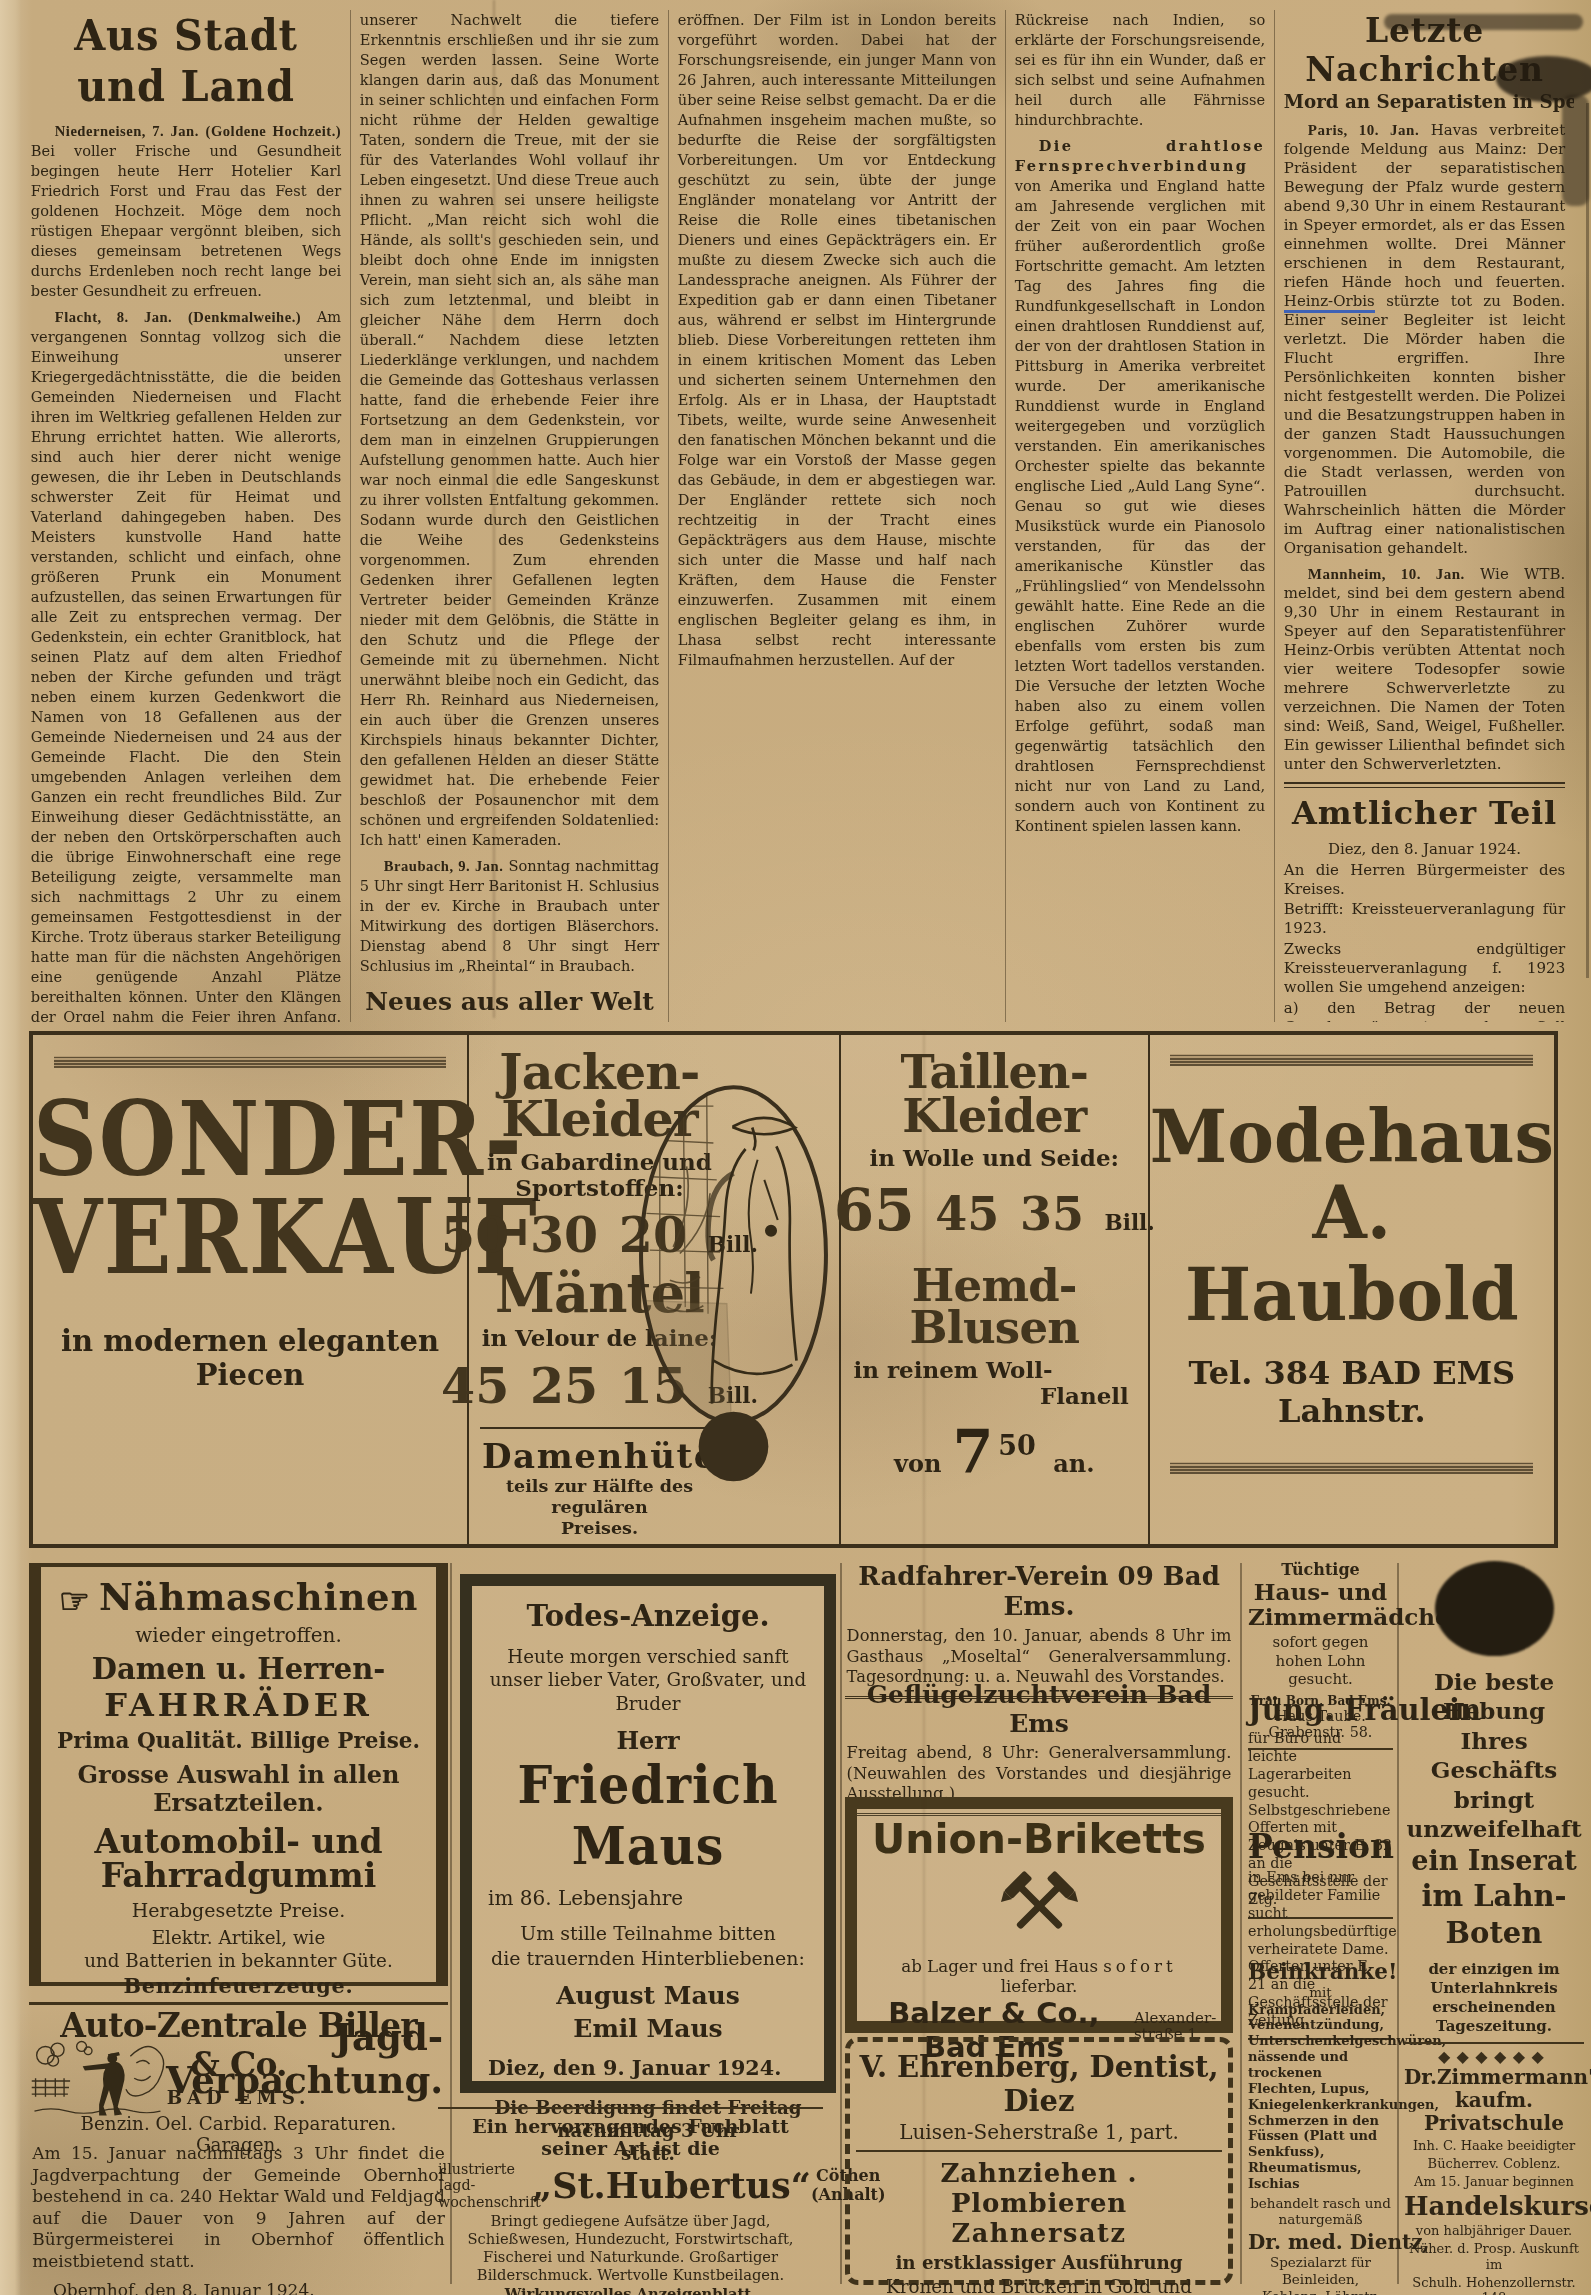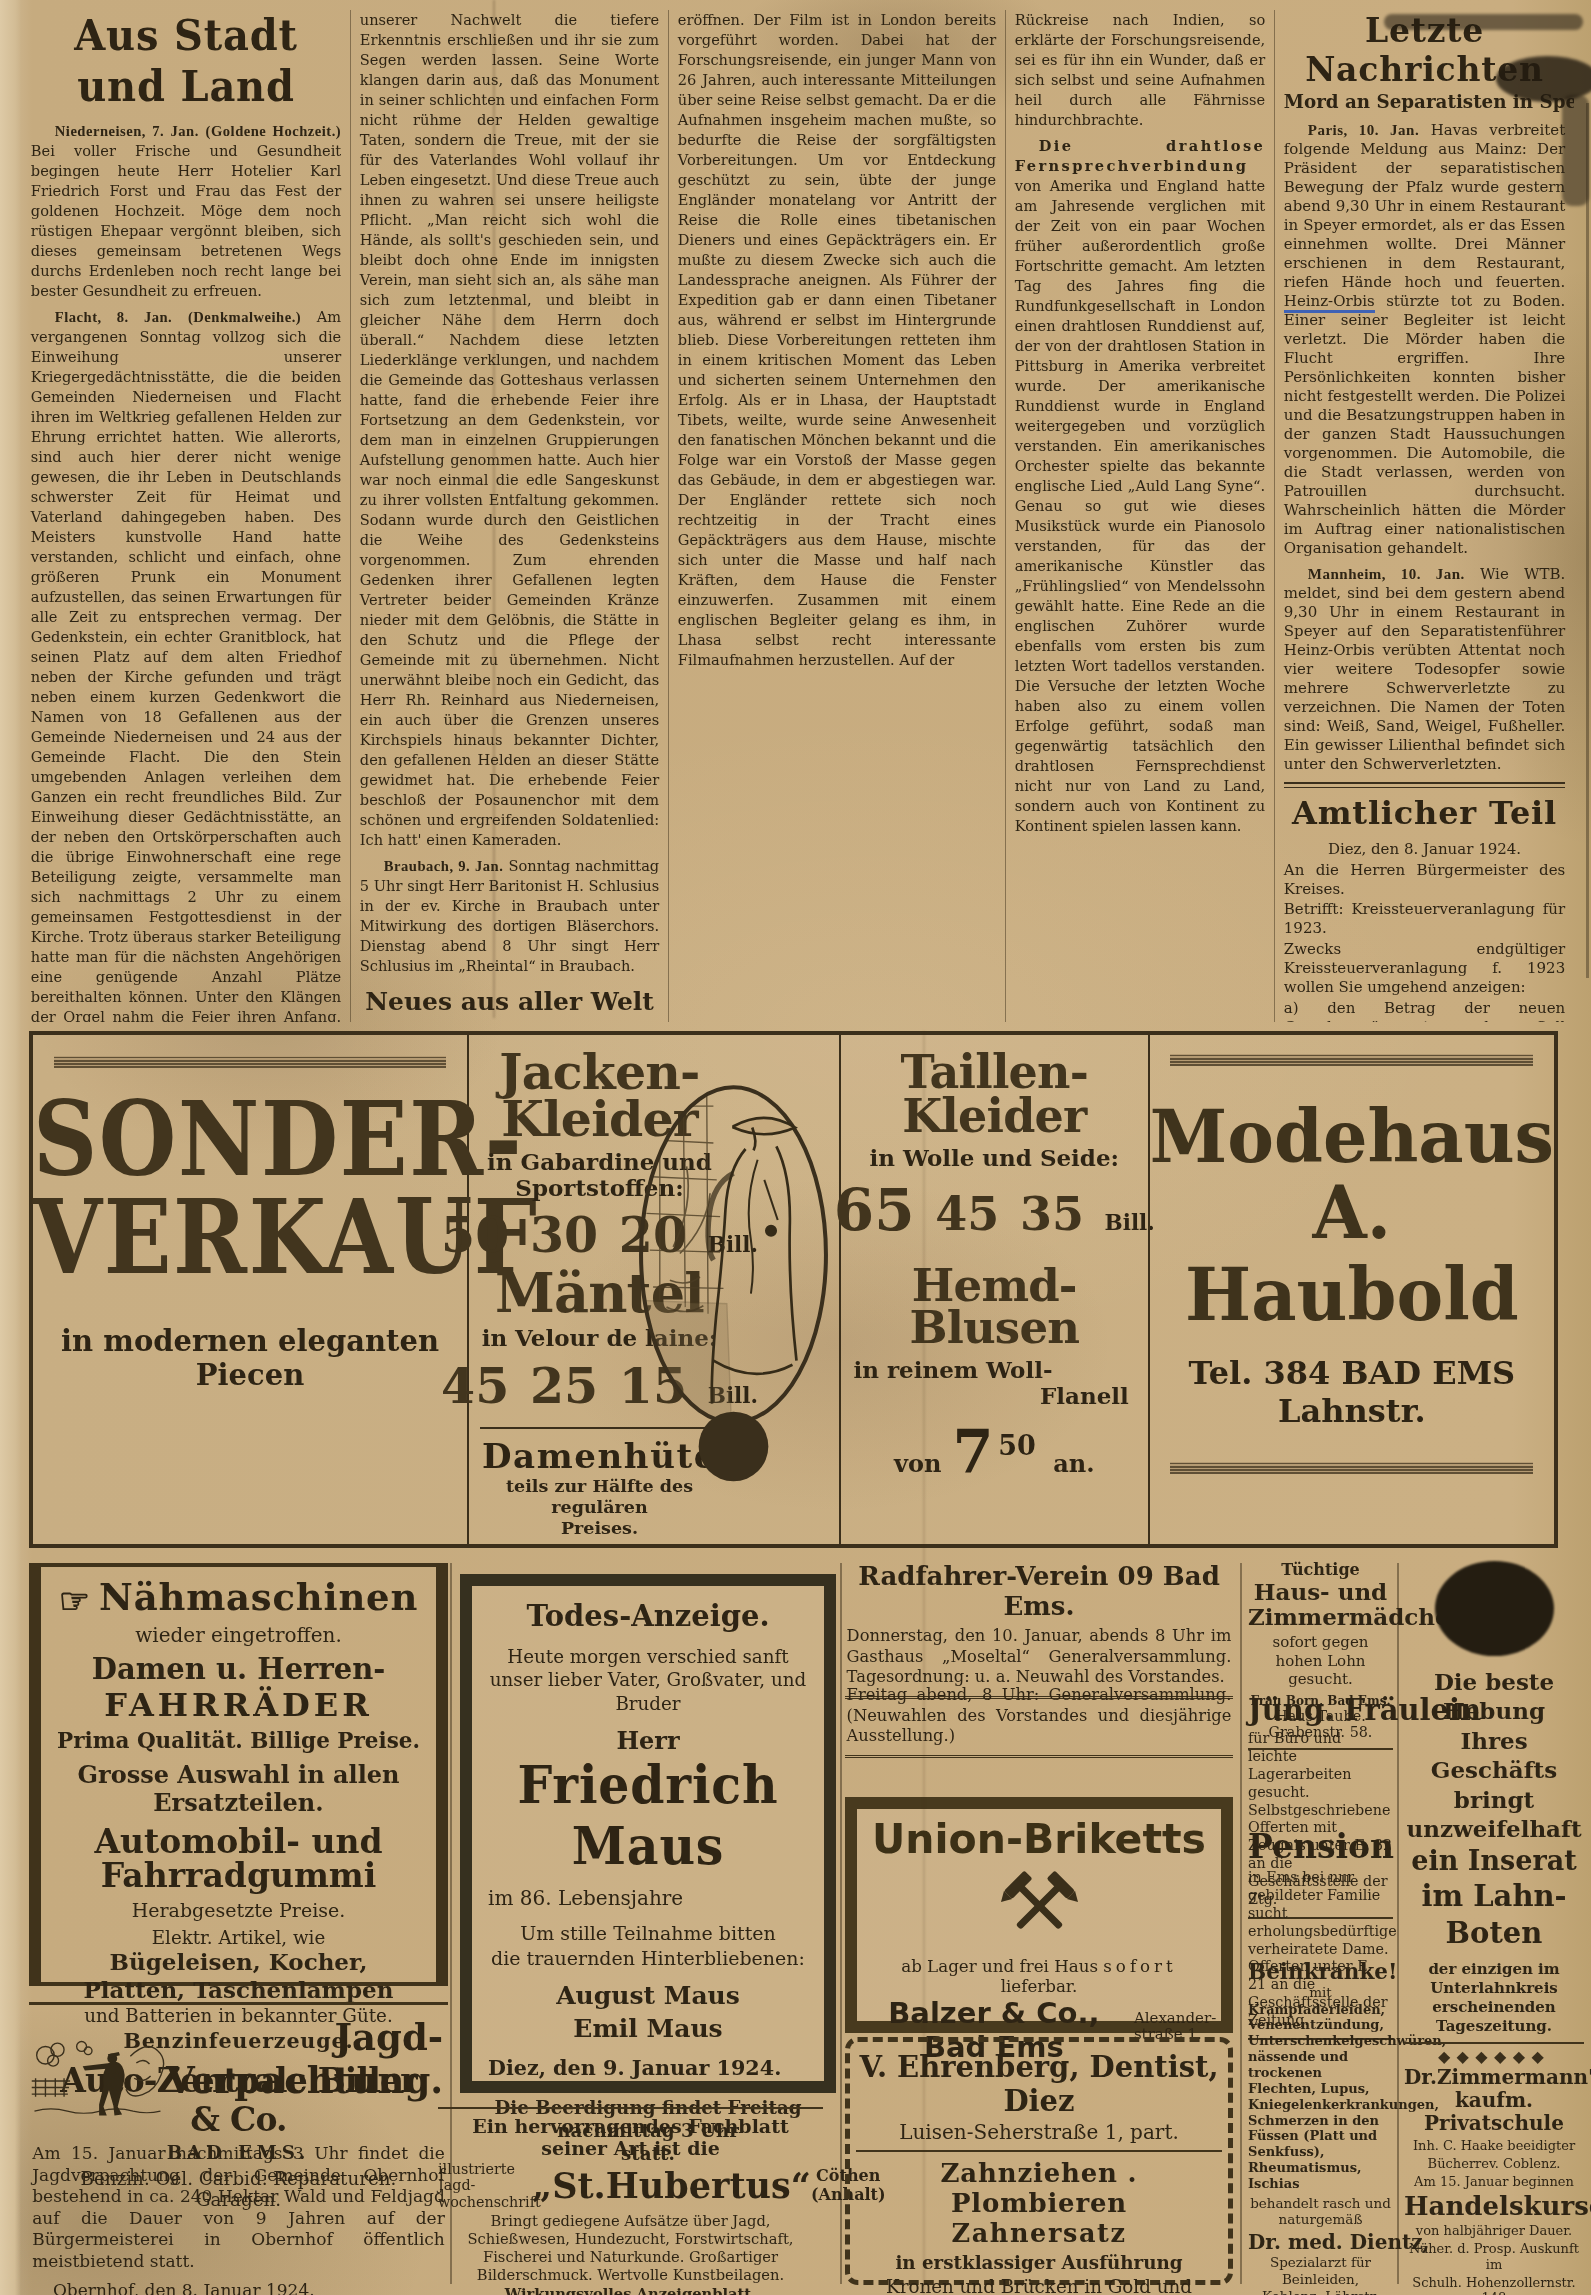--- a/index.html
+++ b/index.html
@@ -336,21 +336,20 @@
 <div id="ad-biller" class="bblock">
   <div class="naeh-title"><span class="hand">☞</span><span>Nähmaschinen</span></div>
   <div class="biller-l1">wieder eingetroffen.</div>
   <div class="biller-b1">Damen u. Herren-</div>
   <div class="biller-b2">FAHRRÄDER</div>
   <div class="biller-b3">Prima Qualität.   Billige Preise.</div>
   <div class="biller-b4"><span>Grosse Auswahl in allen</span><br><span>Ersatzteilen.</span></div>
   <div class="biller-b5"><span>Automobil- und</span><br><span>Fahrradgummi</span></div>
   <div class="biller-s">Herabgesetzte Preise.</div>
   <div class="biller-es">Elektr. Artikel, wie</div>
-  <div class="biller-eb"><span>Bügeleisen, Kocher,</span><br><span>Platten, Taschenlampen</span></div>
   <div class="biller-mix">und Batterien in bekannter Güte.</div>
   <div class="biller-bz">Benzinfeuerzeuge.</div>
   <div class="biller-name">Auto-Zentrale Biller &amp; Co.</div>
   <div class="biller-city">BAD EMS.</div>
   <div class="biller-foot">Benzin.  Oel.  Carbid.  Reparaturen.  Garagen.</div>
 </div>
 
 <div id="ad-jagd" class="bblock">
   <div class="jagd-head">
     <svg width="199" height="119" viewBox="0 0 250 150">
@@ -405,20 +404,21 @@
   <p class="hub-b">Wirkungsvolles Anzeigenblatt.</p>
 
 </div>
 
 <div id="ad-radfahrer" class="bblock">
   <div class="rad-title">Radfahrer-Verein 09 Bad Ems.</div>
   <p>Donnerstag, den 10. Januar, abends 8 Uhr im Gasthaus „Moseltal“ Generalversammlung. Tagesordnung: u. a. Neuwahl des Vorstandes.</p>
 </div>
 
 <div id="ad-gefluegel" class="bblock">
+  <div class="gef-title">Geflügelzuchtverein Bad Ems</div>
   <p>Freitag abend, 8 Uhr: Generalversammlung. (Neuwahlen des Vorstandes und diesjährige Ausstellung.)</p>
 </div>
 
 <div id="ad-briketts" class="bblock">
   <div class="brik-title">Union-Briketts</div>
   <svg width="95" height="86" viewBox="0 0 120 120">
     <g fill="#3a2f1a">
       <g transform="rotate(45 60 60)">
           <rect x="55" y="18" width="10" height="84" rx="4"></rect>
           <rect x="40" y="10" width="40" height="16" rx="3"></rect>

